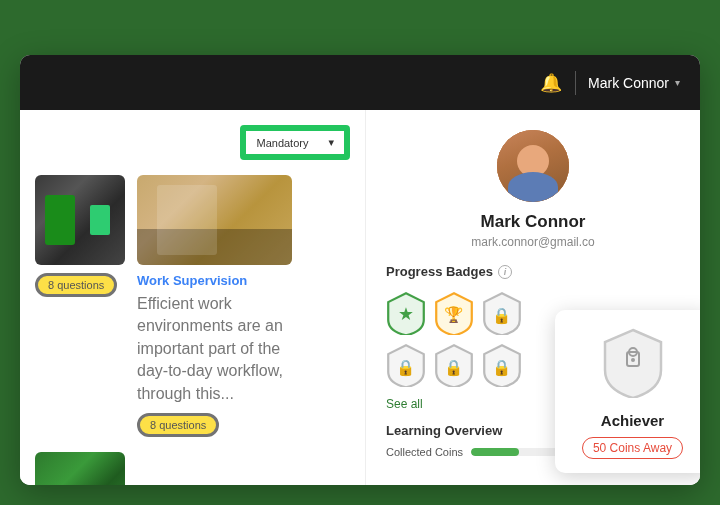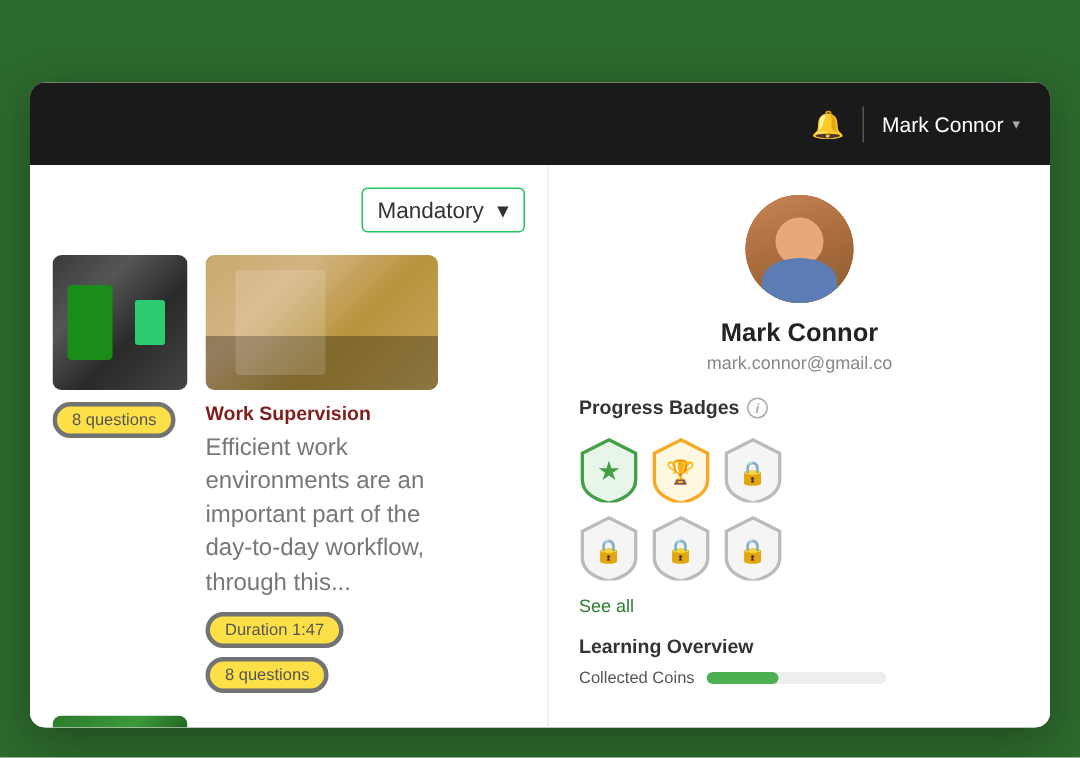--- a/index.html
+++ b/index.html
@@ -81,25 +81,25 @@
 
     .filter-row {
       display: flex;
       justify-content: flex-end;
       margin-bottom: 15px;
     }
 
     .filter-dropdown {
       display: flex;
       align-items: center;
-      gap: 9px;
-      border: 1px solid #22c55e;
+      gap: 20px;
+      border: 6px solid #22c55e;
       border-radius: 4px;
       padding: 5px 10px;
-      font-size: 15px;
+      font-size: 11px;
       color: #333;
       background: #fff;
       cursor: pointer;
     }
 
     .course-cards {
       display: flex;
       gap: 12px;
       overflow: hidden;
     }
@@ -174,21 +174,21 @@
     
     .img-green {
       width: 100%;
       height: 100%;
       background: linear-gradient(135deg, #2d7a2d 0%, #3a9a3a 40%, #1f5c1f 70%, #2d7a2d 100%);
     }
 
     .card-title {
       font-size: 13px;
       font-weight: 600;
-      color: #7f1d1d;
+      color: #3b82f6;
       margin-bottom: 5px;
     }
 
     .card-desc {
       font-size: 16px;
       color: #777;
       line-height: 1.4;
       margin-bottom: 8px;
     }
 
@@ -455,21 +455,20 @@
           </div>
         </div>
 
         <div class="course-card">
           <div class="card-image">
             <div class="img-workshop"></div>
           </div>
           <div class="card-title">Work Supervision</div>
           <div class="card-desc">Efficient work environments are an important part of the day-to-day workflow, through this...</div>
           <div class="card-meta">
-            <span class="meta-badge">Duration 1:47</span>
             <span class="meta-badge">8 questions</span>
           </div>
         </div>
       </div>
 
       <div class="bottom-cards">
         <div class="small-card-image">
           <div class="img-green" style="width:100%;height:100%;"></div>
         </div>
       </div>
@@ -538,15 +537,27 @@
       <div class="see-all">See all</div>
 
       <div class="learning-title">Learning Overview</div>
       <div class="progress-bar-row">
         <span>Collected Coins</span>
         <div class="progress-bar">
           <div class="progress-fill" style="width:40%"></div>
         </div>
       </div>
 
+      <div class="achiever-popup">
+        <div class="achiever-shield">
+          <svg width="64" height="72" viewBox="0 0 64 72" fill="none" xmlns="http://www.w3.org/2000/svg">
+            <path d="M32 4 L60 16 L60 44 Q60 64 32 72 Q4 64 4 44 L4 16 Z" fill="#f0f0f0" stroke="#c8c8c8" stroke-width="2.5"></path>
+            <rect x="26" y="26" width="12" height="14" rx="2" fill="none" stroke="#9e9e9e" stroke-width="2"></rect>
+            <rect x="28" y="22" width="8" height="8" rx="4" fill="none" stroke="#9e9e9e" stroke-width="2"></rect>
+            <circle cx="32" cy="34" r="2" fill="#9e9e9e"></circle>
+          </svg>
+        </div>
+        <div class="achiever-name">Achiever</div>
+        <div class="coins-badge">50 Coins Away</div>
+      </div>
     </div>
   </div>
 </div>
 
 </body></html>

